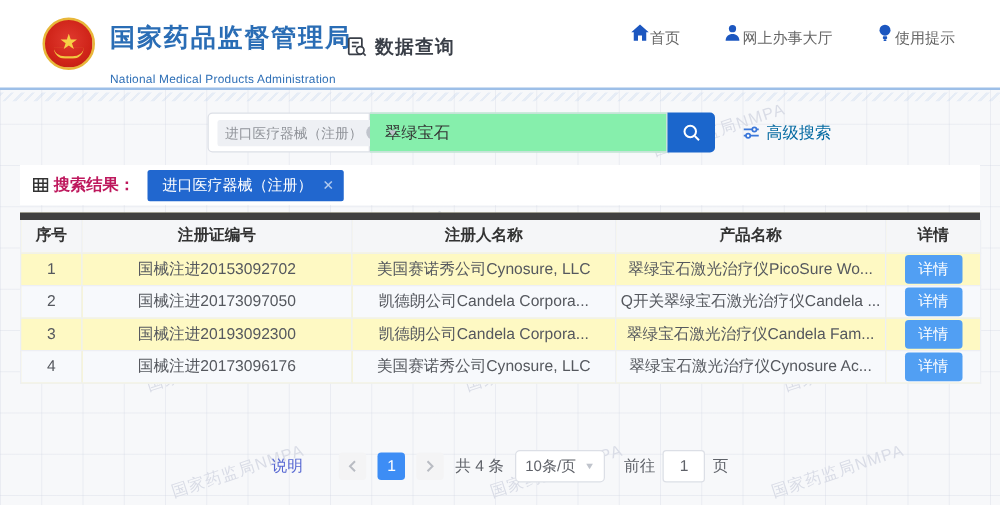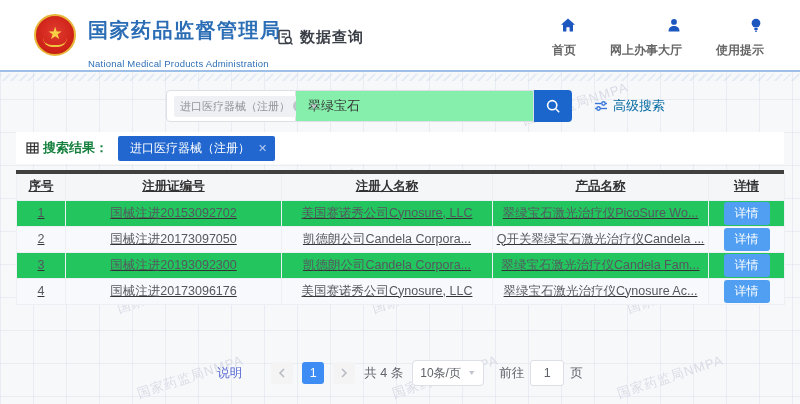--- a/index.html
+++ b/index.html
@@ -25,46 +25,46 @@
     border:2px solid #e8b73a; display:flex; align-items:center; justify-content:center; }
   .emblem .star { color:#f7d046; font-size:17px; line-height:1; margin-top:-3px; }
   .emblem:after { content:""; position:absolute; left:7px; right:7px; bottom:7px; height:7px;
     border-bottom:2px solid #f2c53f; border-radius:0 0 14px 14px; }
   .brand { position:absolute; left:88px; top:17px; }
   .brand-title { font-size:20px; font-weight:bold; color:#2a6db5; letter-spacing:1.5px; }
   .brand-sub { font-size:9.5px; color:#2e6fb6; margin-top:14px; letter-spacing:.2px; }
   .app-title { position:absolute; left:276px; top:28px; display:flex; align-items:center; gap:5px; }
   .app-title .txt { font-size:15px; font-weight:bold; color:#3a3f48; letter-spacing:1px; }
   .top-nav { position:absolute; right:36px; top:17px; display:flex; gap:34px; }
-  .nav-item { display:flex; flex-direction:column; align-items:flex-end; cursor:pointer;font-weight:bold; }
+  .nav-item { display:flex; align-items:center; cursor:pointer; }
   .nav-item svg { width:16px; height:16px; }
   .nav-item .lbl { font-size:12px; color:#666; margin-top:5px; white-space:nowrap; }
   
   .search-row { position:absolute; top:90px; left:166px; height:32px; display:flex; align-items:center; z-index:3; }
   .sel-box { width:130px; height:32px; background:#fff; border:1px solid #dcdfe6; border-radius:4px 0 0 4px;
     display:flex; align-items:center; padding:0 7px; }
   .sel-tag { background:#eef0f4; border-radius:2px; font-size:11px; color:#909399; padding:3px 4px 3px 6px;
     display:flex; align-items:center; gap:3px; white-space:nowrap; }
   .sel-tag .clr { width:12px; height:12px; border-radius:50%; background:#c0c4cc; color:#fff; font-size:9px;
     line-height:12px; text-align:center; }
   .sel-caret { margin-left:auto; color:#c0c4cc; font-size:10px; transform:scaleY(.8); }
   .kw-input { width:238px; height:32px; border:1px solid #dcdfe6; border-left:none; border-radius:0;
     padding:0 12px; font-size:13px; color:#333; outline:none; font-family:inherit; background:#86efac; }
   .search-btn { width:38px; height:32px; background:#1b66cc; border:none; border-radius:0 4px 4px 0;
     display:flex; align-items:center; justify-content:center; cursor:pointer; }
   .adv-link { display:flex; align-items:center; gap:5px; margin-left:22px; color:#0369a1; font-size:13px; cursor:pointer; }
   
   .result-bar { position:absolute; top:132px; left:16px; width:768px; height:32px; background:#fff;
     display:flex; align-items:center; padding-left:10px; z-index:3; }
-  .result-label { display:flex; align-items:center; gap:4px; font-size:13px; font-weight:bold; color:#15803d; }
+  .result-label { display:flex; align-items:center; gap:4px; font-size:13px; font-weight:bold; color:#be185d; }
   .result-tag { margin-left:10px; background:#2167cf; color:#fff; font-size:12px; padding:4px 8px 4px 12px;
     border-radius:2px; display:flex; align-items:center; gap:8px; cursor:default; }
   .result-tag .x { color:rgba(255,255,255,.65); font-size:11px; cursor:pointer; }
   
-  .tbl-wrap { position:absolute; top:170px; left:16px; width:768px; border-top:4px solid #404040; background:#22c55e; z-index:3;text-decoration:underline; }
+  .tbl-wrap { position:absolute; top:170px; left:16px; width:768px; border-top:6px solid #404040; background:#fef9c3; z-index:3; }
   table { width:100%; border-collapse:collapse; table-layout:fixed; }
   th { height:26px; background:#f5f6f8; font-size:12.5px; font-weight:bold; color:#333;
     border:1px solid #edeff4; border-top:none; }
   td { height:26px; font-size:12.5px; color:#55585e; text-align:center; border:1px solid #edeff4;
     white-space:nowrap; overflow:hidden; }
   tr.even td { background:#f7f9fc; }
   .detail-btn { background:#519ff3; color:#fff; border:none; border-radius:3px; font-size:12px;
     padding:3px 11px; cursor:pointer; font-family:inherit; }
   
   .pager { position:absolute; top:360px; left:0; width:800px; display:flex; align-items:center;

